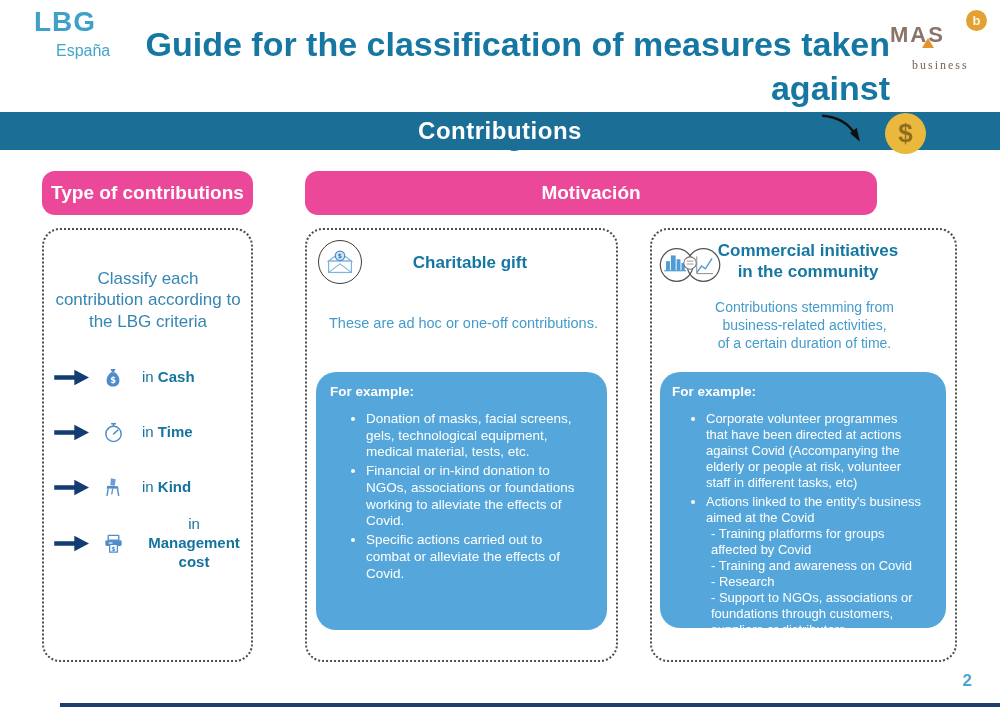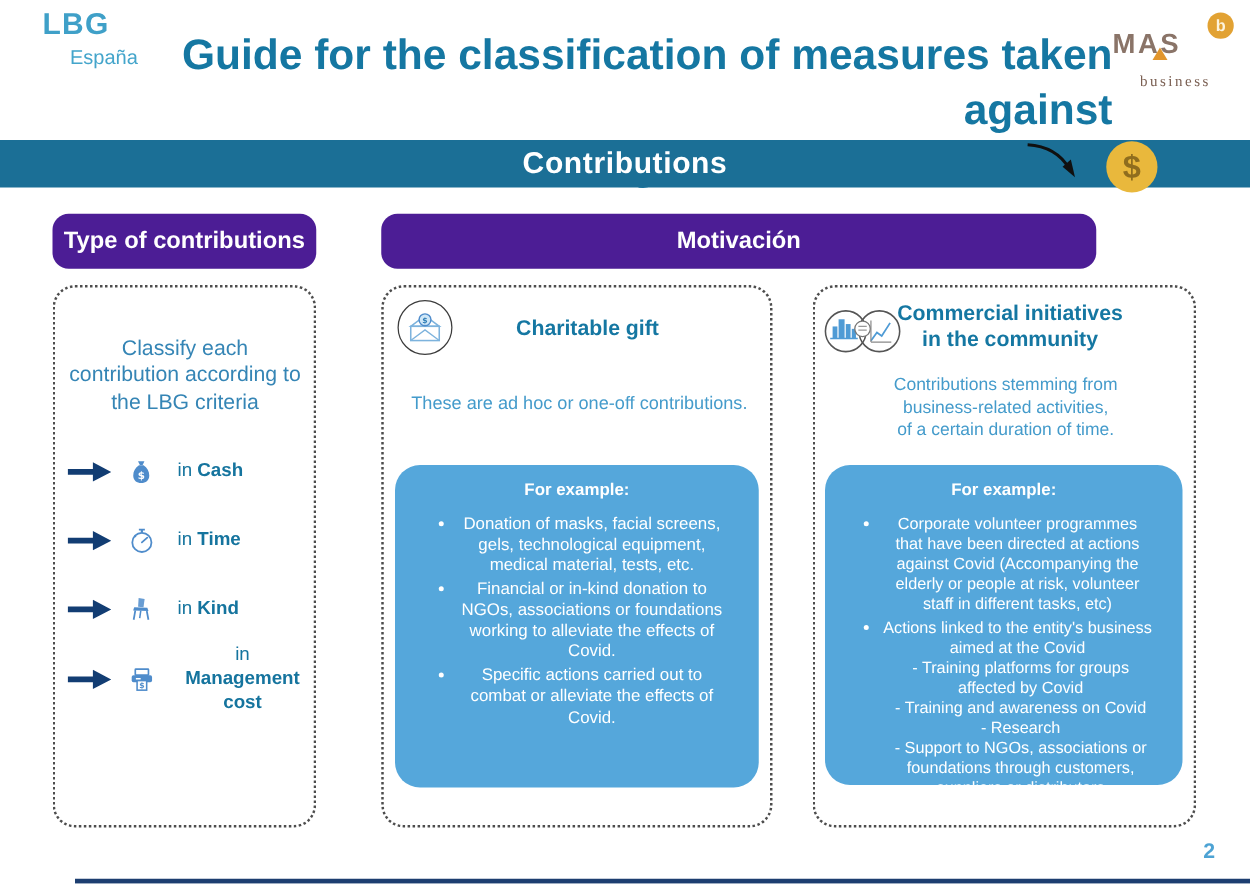--- a/index.html
+++ b/index.html
@@ -1,21 +1,21 @@
 <!DOCTYPE html>
 <html><head>
 <meta charset="utf-8">
 <style>
   html,body{margin:0;padding:0;background:#ffffff;}
   .slide{position:relative;width:1000px;height:707px;background:#ffffff;overflow:hidden;
          font-family:"Liberation Sans","DejaVu Sans",sans-serif;}
 
   
   .lbg{position:absolute;left:34px;top:8px;}
-  .lbg-name{font-size:24px;font-weight:bold;color:#3fa0c8;letter-spacing:1px;line-height:1;}
+  .lbg-name{font-size:28px;font-weight:bold;color:#3fa0c8;letter-spacing:1px;line-height:1;}
   .lbg-region{font-size:16px;color:#44a5cb;margin:6px 0 0 22px;}
   .main-title{position:absolute;left:110px;top:22px;width:780px;text-align:right;
               color:#1577a2;font-weight:bold;font-size:34px;line-height:1.3;}
   .mas{position:absolute;left:878px;top:8px;width:112px;height:72px;}
   .mas-name{position:absolute;left:12px;top:16px;font-size:22px;font-weight:bold;
             color:#8a7468;letter-spacing:2px;line-height:1;}
   .mas-a-tri{position:absolute;left:44px;top:30px;width:0;height:0;
              border-left:6px solid transparent;border-right:6px solid transparent;
              border-bottom:10px solid #e2952b;}
   .mas-badge{position:absolute;left:88px;top:2px;width:21px;height:21px;border-radius:50%;
@@ -27,21 +27,21 @@
   
   .banner{position:absolute;left:0;top:112px;width:1000px;height:38px;background:#1b6f96;}
   .banner-title{position:absolute;width:100%;top:5px;text-align:center;color:#ffffff;
                 font-weight:bold;font-size:24px;letter-spacing:.5px;}
   .banner-arrow{position:absolute;left:818px;top:0px;}
   .banner-coin{position:absolute;left:885px;top:1px;width:41px;height:41px;border-radius:50%;
                background:#e9b83c;color:#8f6d1e;font-size:26px;font-weight:bold;
                text-align:center;line-height:41px;}
 
   
-  .panel-header{position:absolute;background:#4c1d95;border-radius:13px;color:#ffffff;
+  .panel-header{position:absolute;background:#ec4899;border-radius:13px;color:#ffffff;
                 font-weight:bold;text-align:center;font-size:19px;line-height:44px;height:44px;}
   .hdr-left{left:42px;top:171px;width:211px;}
   .hdr-motiv{left:305px;top:171px;width:572px;}
 
   
   .dotted-box{position:absolute;top:228px;height:434px;border:2px dotted #4d4d4d;
               border-radius:18px;background:#ffffff;box-sizing:border-box;}
   .box-left{left:42px;width:211px;}
   .box-mid{left:305px;width:313px;}
   .box-right{left:650px;width:307px;}
@@ -65,21 +65,21 @@
   .title-char{left:345px;top:252px;width:250px;}
   .title-comm{left:668px;top:240px;width:280px;}
   .card-desc{position:absolute;color:#449bcb;font-size:14.5px;text-align:center;
              line-height:1.3;white-space:pre-line;}
   .desc-char{left:316px;top:314px;width:295px;}
   .desc-comm{left:662px;top:298px;width:285px;font-size:14px;}
   .venn-icon{position:absolute;left:656px;top:242px;}
 
   
   .example-box{position:absolute;top:372px;background:#55a7db;border-radius:20px;
-               color:#ffffff;box-sizing:border-box;text-align:center;}
+               color:#ffffff;box-sizing:border-box;}
   .ex-mid{left:316px;width:291px;height:258px;padding:12px 14px;}
   .ex-right{left:660px;width:286px;height:256px;padding:12px 12px;}
   .example-label{font-weight:bold;font-size:13.5px;margin-bottom:3px;}
   .example-list{margin:12px;padding-left:24px;font-size:13.5px;line-height:1.24;}
   .example-list li{margin-bottom:2px;}
   .ex-right .example-list{font-size:13px;padding-left:22px;}
   .sub-item{margin-left:5px;}
 
   
   .page-number{position:absolute;right:28px;top:671px;color:#4da3d4;font-weight:bold;font-size:17px;}

